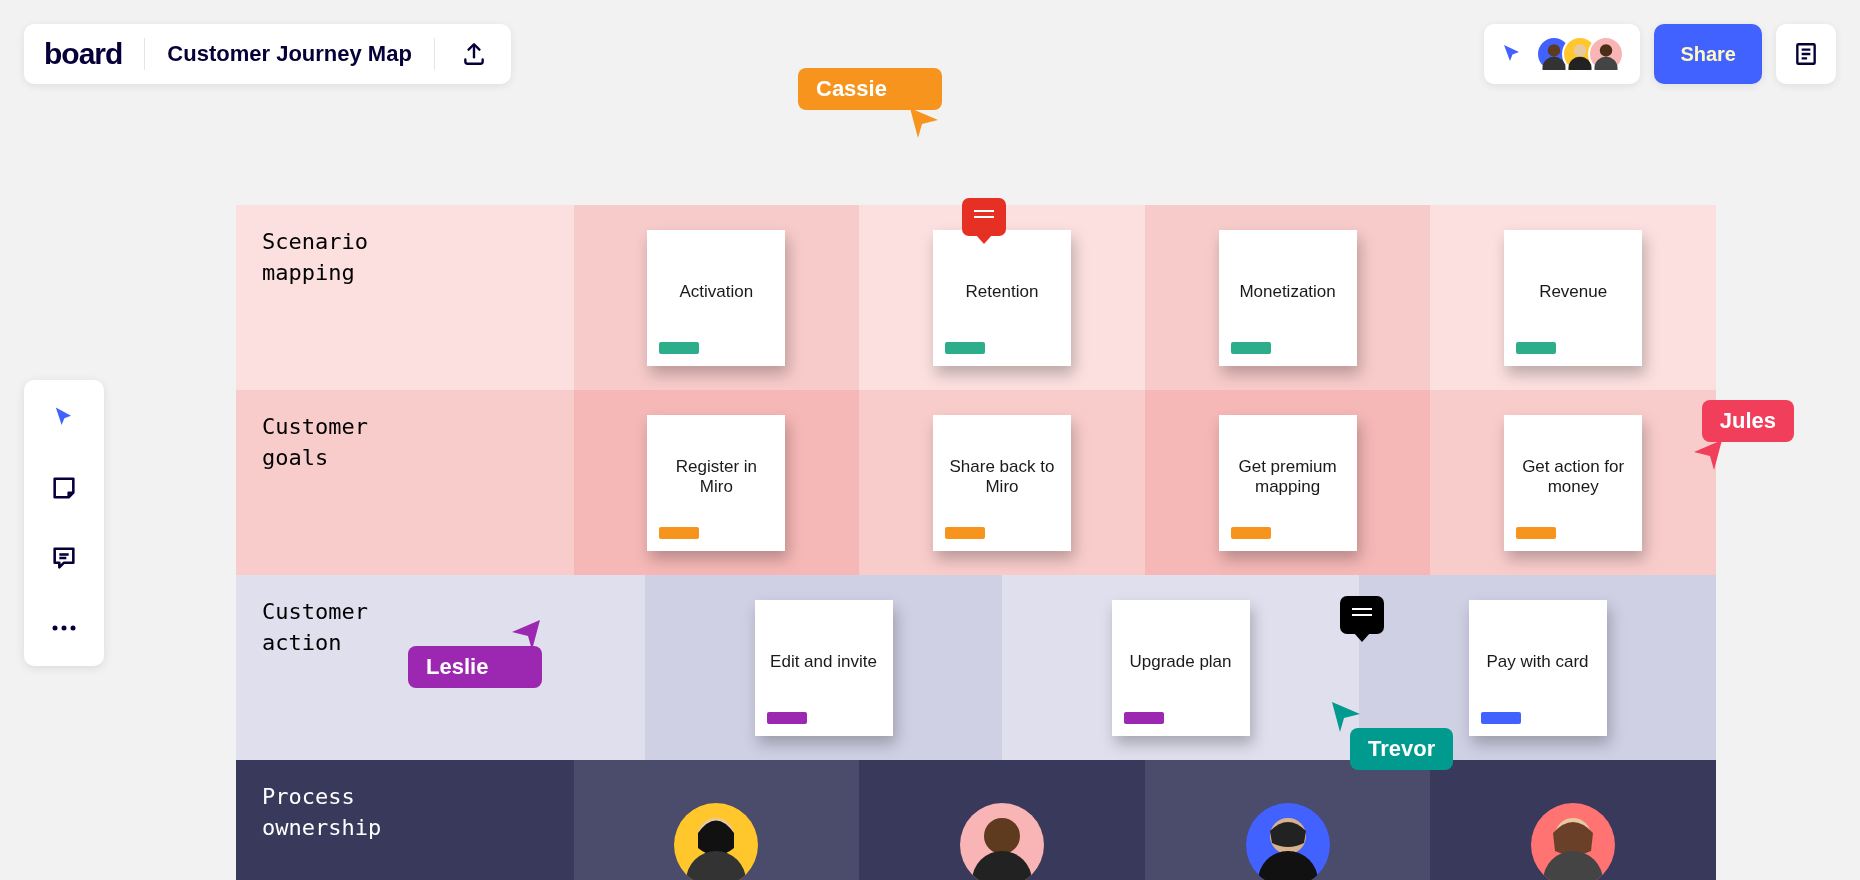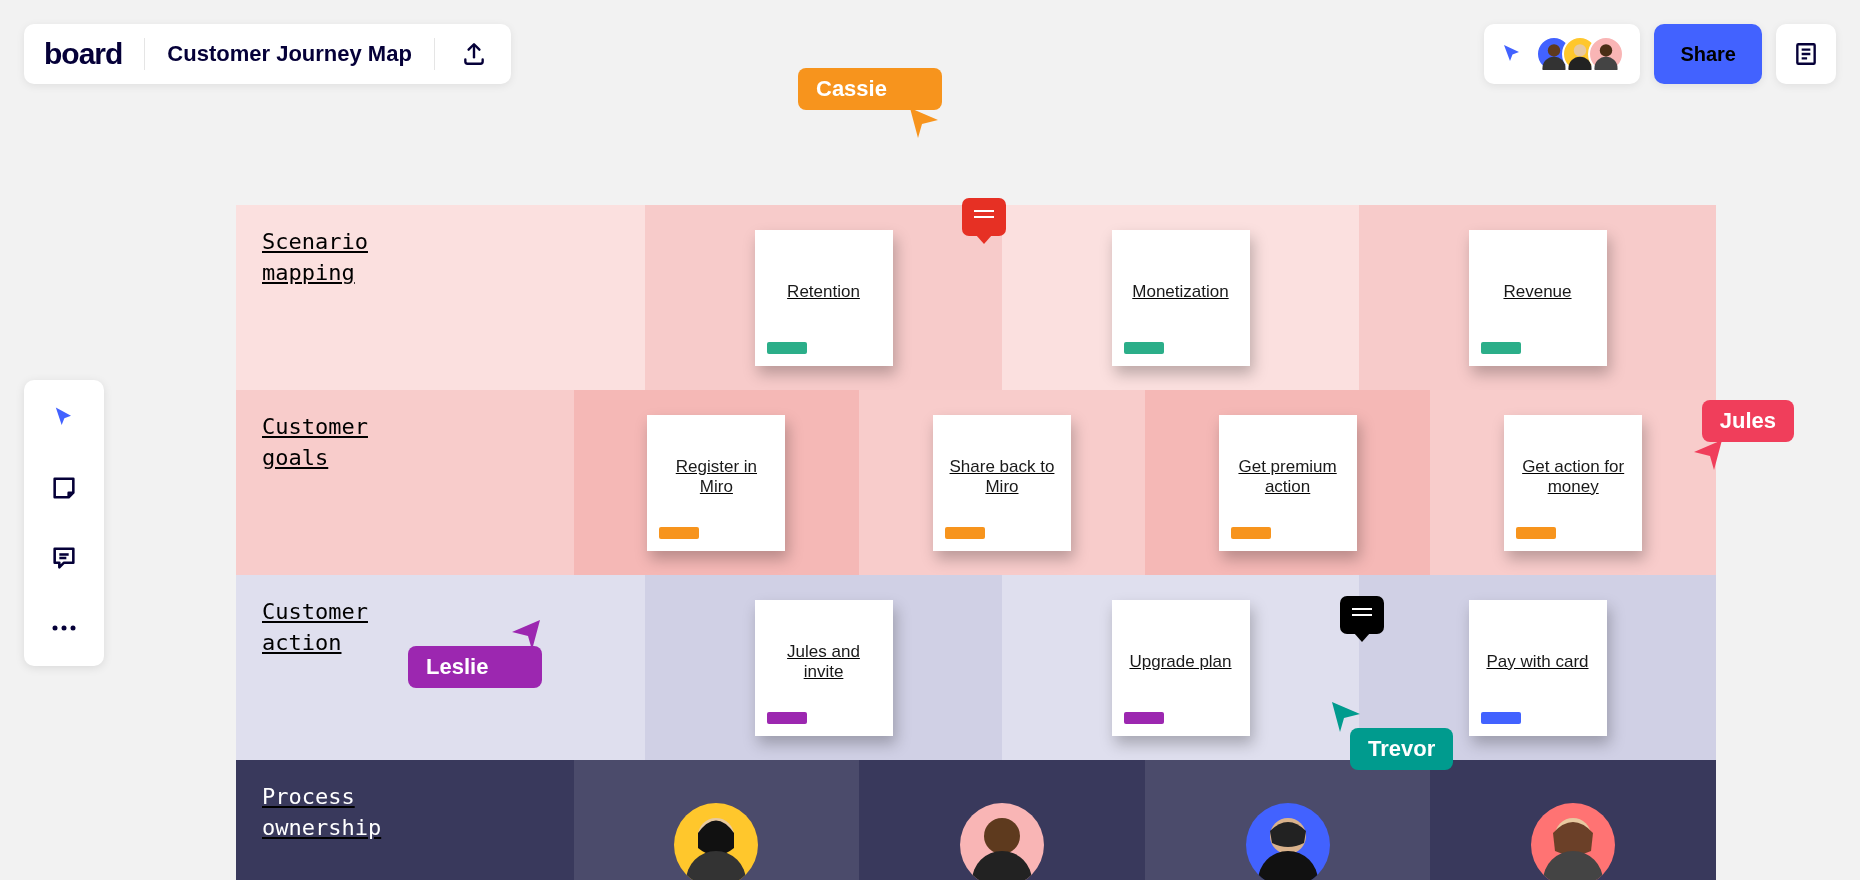--- a/index.html
+++ b/index.html
@@ -68,21 +68,21 @@
     .avatar-stack { display: flex; }
     .avatar-stack .avatar:not(:first-child) { margin-left: -10px; }
     .avatar {
       width: 36px; height: 36px; border-radius: 50%;
       border: 2px solid #fff;
       display: flex; align-items:center; justify-content:center;
     }
     .avatar svg { width: 100%; height: 100%; }
     .share-btn {
       background: #4262FF;
-      color: #000000;
+      color: #fef9c3;
       font-weight: 600;
       font-size: 20px;
       height: 60px;
       border-radius: 10px;
       padding: 0 26px;
       display: flex; align-items: center;
       cursor: pointer;
       box-shadow: 0 2px 8px rgba(0,0,0,0.08);
     }
     .panel-btn {
@@ -116,21 +116,20 @@
       position: absolute;
       left: 236px;
       top: 205px;
       width: 1480px;
       display: flex;
       flex-direction: column;
     }
     .row {
       display: flex;
       height: 185px;
-      text-decoration: underline;
     }
     .row.owner { height: 170px; }
     .cell {
       flex: 1;
       display: flex;
       align-items: center;
       justify-content: center;
       position: relative;
     }
     .cell.label {
@@ -303,20 +302,26 @@
   </div>
 </div>
 
 <div class="grid">
 
   <div class="row row1">
     <div class="cell label">Scenario
 mapping</div>
     <div class="cell">
       <div class="card">
+          <span>Activation</span>
+          <div class="tag" style="background:#2BAE89"></div>
+        </div>
+    </div>
+    <div class="cell">
+      <div class="card">
           <span>Retention</span>
           <div class="tag" style="background:#2BAE89"></div>
         </div>
     </div>
     <div class="cell">
       <div class="card">
           <span>Monetization</span>
           <div class="tag" style="background:#2BAE89"></div>
         </div>
     </div>
@@ -338,38 +343,38 @@
         </div>
     </div>
     <div class="cell">
       <div class="card">
           <span>Share back to Miro</span>
           <div class="tag" style="background:#F7941D"></div>
         </div>
     </div>
     <div class="cell">
       <div class="card">
-          <span>Get premium action</span>
+          <span>Get premium mapping</span>
           <div class="tag" style="background:#F7941D"></div>
         </div>
     </div>
     <div class="cell">
       <div class="card">
           <span>Get action for money</span>
           <div class="tag" style="background:#F7941D"></div>
         </div>
     </div>
   </div>
 
   <div class="row row3">
     <div class="cell label">Customer
 action</div>
     <div class="cell">
       <div class="card">
-          <span>Jules and invite</span>
+          <span>Edit and invite</span>
           <div class="tag" style="background:#9C27B0"></div>
         </div>
     </div>
     <div class="cell">
       <div class="card">
           <span>Upgrade plan</span>
           <div class="tag" style="background:#9C27B0"></div>
         </div>
     </div>
     <div class="cell">

